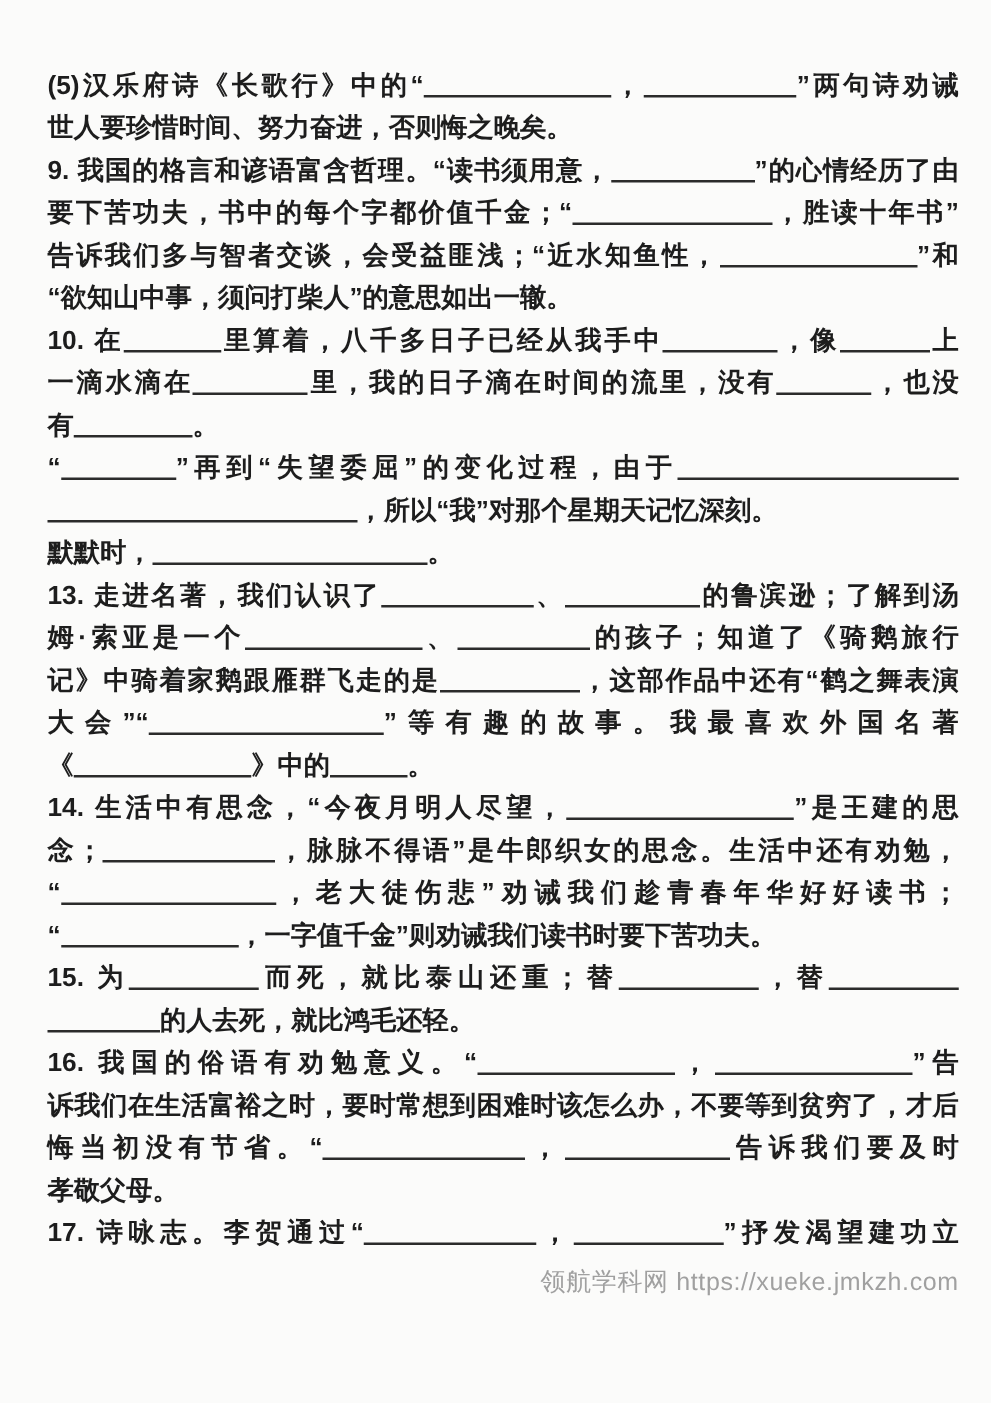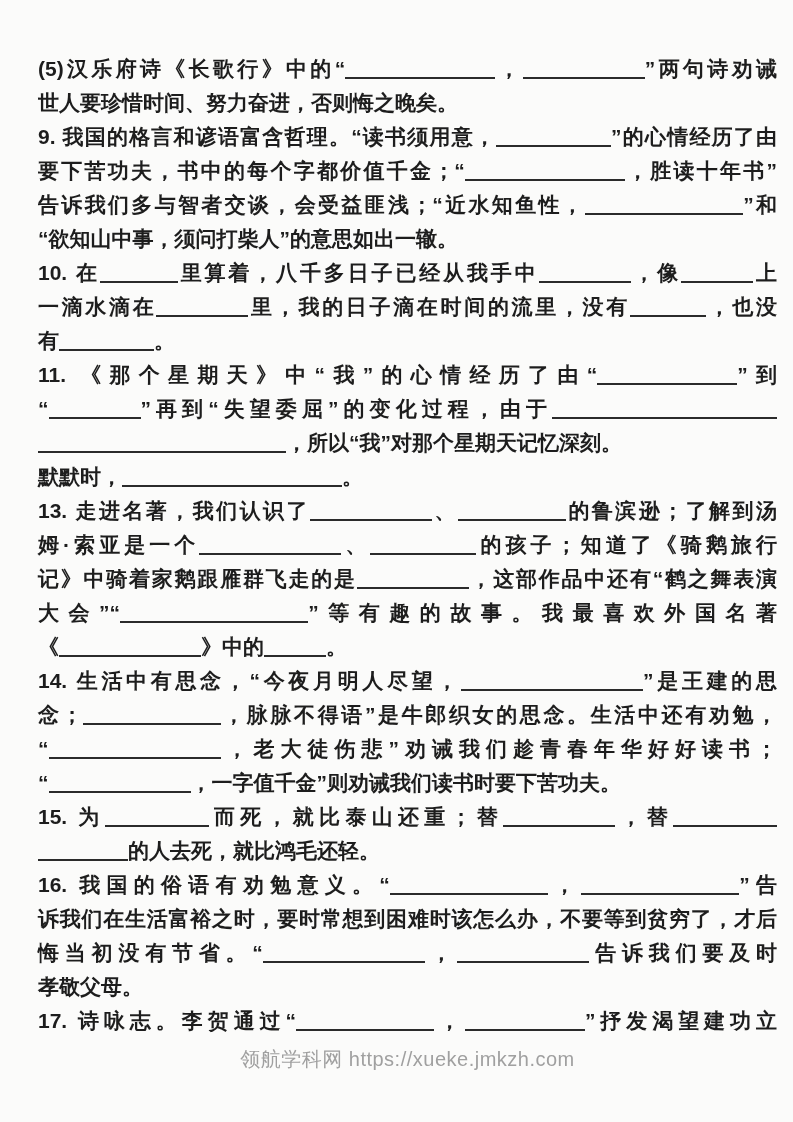--- a/index.html
+++ b/index.html
@@ -11,21 +11,21 @@
     height: 1122px;
     background: #fbfbfa;
     font-family: "Liberation Sans", sans-serif;
     color: #1d1d1d;
     overflow: hidden;
   }
   .page {
     box-sizing: border-box;
     width: 793px;
     height: 1122px;
-    padding: 52px 16px 0 38px;
+    padding: 52px 26px 0 38px;
   }
   .line {
     font-size: 21px;
     line-height: 34px;
     height: 34px;
     font-weight: 600;
     white-space: nowrap;
   }
   .line.justify {
     text-align: justify;
@@ -36,42 +36,41 @@
     display: inline;
   }
   .blank {
     display: inline-block;
     height: 16px;
     border-bottom: 2px solid #2b2b2b;
     vertical-align: -3px;
   }
   .footer {
     margin-top: 8px;
-    text-align: center;
+    text-align: right;
     font-size: 20px;
     font-weight: 400;
     color: #a0a0a0;
     letter-spacing: 0.5px;
   }
 </style>
 </head>
 <body>
 
 <div class="page">
   <div>
       <div class="line justify"><span class="txt">(5)汉乐府诗《长歌行》中的“</span><span class="blank" style="width: 150px;"></span><span class="txt">，</span><span class="blank" style="width: 122px;"></span><span class="txt">”两句诗劝诫</span></div>
       <div class="line"><span class="txt">世人要珍惜时间、努力奋进，否则悔之晚矣。</span></div>
       <div class="line justify"><span class="txt">9. 我国的格言和谚语富含哲理。“读书须用意，</span><span class="blank" style="width: 115px;"></span><span class="txt">”的心情经历了由</span></div>
       <div class="line justify"><span class="txt">要下苦功夫，书中的每个字都价值千金；“</span><span class="blank" style="width: 160px;"></span><span class="txt">，胜读十年书”</span></div>
       <div class="line justify"><span class="txt">告诉我们多与智者交谈，会受益匪浅；“近水知鱼性，</span><span class="blank" style="width: 158px;"></span><span class="txt">”和</span></div>
       <div class="line"><span class="txt">“欲知山中事，须问打柴人”的意思如出一辙。</span></div>
       <div class="line justify"><span class="txt">10. 在</span><span class="blank" style="width: 78px;"></span><span class="txt">里算着，八千多日子已经从我手中</span><span class="blank" style="width: 92px;"></span><span class="txt">，像</span><span class="blank" style="width: 72px;"></span><span class="txt">上</span></div>
       <div class="line justify"><span class="txt">一滴水滴在</span><span class="blank" style="width: 92px;"></span><span class="txt">里，我的日子滴在时间的流里，没有</span><span class="blank" style="width: 76px;"></span><span class="txt">，也没</span></div>
       <div class="line"><span class="txt">有</span><span class="blank" style="width: 95px;"></span><span class="txt">。</span></div>
-      <div class="line justify"><span class="txt">11. 《那个星期天》中“我”的心情经历了由“</span><span class="blank" style="width: 140px;"></span><span class="txt">”到</span></div>
       <div class="line justify"><span class="txt">“</span><span class="blank" style="width: 92px;"></span><span class="txt">”再到“失望委屈”的变化过程，由于</span><span class="blank" style="width: 225px;"></span></div>
       <div class="line"><span class="blank" style="width: 248px;"></span><span class="txt">，所以“我”对那个星期天记忆深刻。</span></div>
       <div class="line"><span class="txt">默默时，</span><span class="blank" style="width: 220px;"></span><span class="txt">。</span></div>
       <div class="line justify"><span class="txt">13. 走进名著，我们认识了</span><span class="blank" style="width: 122px;"></span><span class="txt">、</span><span class="blank" style="width: 108px;"></span><span class="txt">的鲁滨逊；了解到汤</span></div>
       <div class="line justify"><span class="txt">姆·索亚是一个</span><span class="blank" style="width: 142px;"></span><span class="txt">、</span><span class="blank" style="width: 106px;"></span><span class="txt">的孩子；知道了《骑鹅旅行</span></div>
       <div class="line justify"><span class="txt">记》中骑着家鹅跟雁群飞走的是</span><span class="blank" style="width: 112px;"></span><span class="txt">，这部作品中还有“鹤之舞表演</span></div>
       <div class="line justify"><span class="txt">大会”“</span><span class="blank" style="width: 188px;"></span><span class="txt">”等有趣的故事。我最喜欢外国名著</span></div>
       <div class="line"><span class="txt">《</span><span class="blank" style="width: 142px;"></span><span class="txt">》中的</span><span class="blank" style="width: 62px;"></span><span class="txt">。</span></div>
       <div class="line justify"><span class="txt">14. 生活中有思念，“今夜月明人尽望，</span><span class="blank" style="width: 182px;"></span><span class="txt">”是王建的思</span></div>
       <div class="line justify"><span class="txt">念；</span><span class="blank" style="width: 138px;"></span><span class="txt">，脉脉不得语”是牛郎织女的思念。生活中还有劝勉，</span></div>

